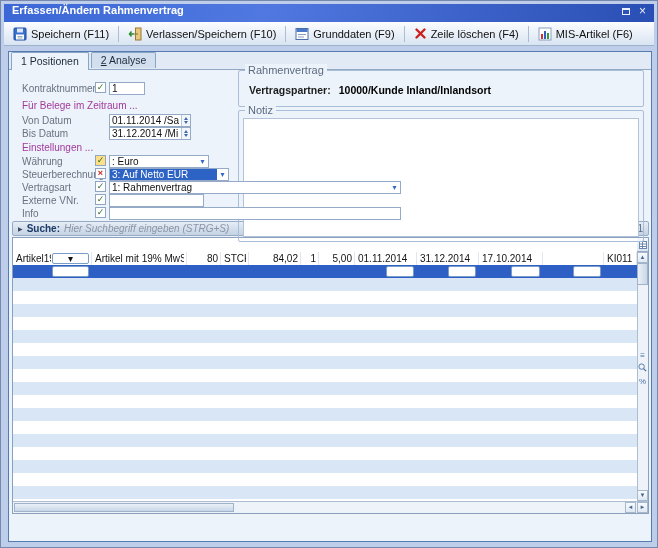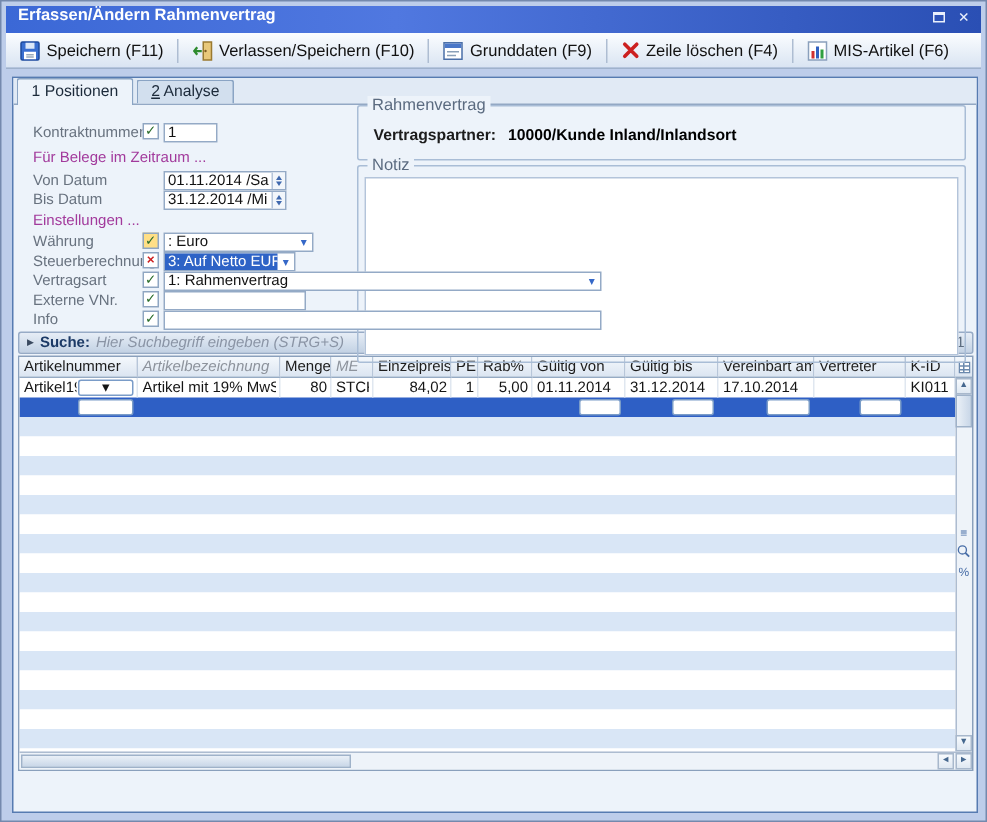--- a/index.html
+++ b/index.html
@@ -23,21 +23,21 @@
   .tbtn{display:flex;align-items:center;gap:4px;padding:2px 5px;font-size:11px;color:#111;
     background:transparent;border:1px solid transparent;white-space:nowrap;font-family:inherit}
   .tsep{width:1px;height:16px;background:#aebdd2;margin:0 3px}
 
   
   .panel{position:absolute;left:7px;top:50px;width:644px;height:491px;
     border:1px solid #567bb1;background:#edf3fa}
 
   
   .tabstrip{position:absolute;left:0;top:0;width:100%;height:18px;background:#e1eaf5;
-    border-bottom:1px solid #93a8c4;display:flex;align-items:center;padding-left:2px}
+    border-bottom:1px solid #93a8c4;display:flex;align-items:flex-start;padding-left:2px}
   .tab{height:16px;line-height:15px;padding:0 9px;font-size:10.5px;color:#1c2a3a;background:#d2dfee;
     border:1px solid #8aa4c4;border-bottom:none;border-radius:2px 2px 0 0;margin-right:2px}
   .tab.active{background:#edf3fa;height:18px;line-height:17px;position:relative;z-index:2}
   .tab span{display:block}
   .tab.ulf span::first-letter{text-decoration:underline}
 
   
   .frow{position:absolute;left:0;width:100%;height:13px;z-index:2}
   .flabel{position:absolute;left:13px;top:1px;font-size:10px;color:#68727f;white-space:nowrap}
   .fsection{position:absolute;left:13px;font-size:10px;color:#a23a9c;z-index:2;white-space:nowrap}
@@ -239,21 +239,21 @@
       <span class="chk warn">✓</span>
       <span class="combo" style="left:100px;width:100px">
         <span class="cval">: Euro</span>
         <span class="carr">▾</span>
       </span>
     </div>
 
     <div class="frow" style="top:116px">
       <span class="flabel">Steuerberechnung</span>
       <span class="chk red">×</span>
-      <span class="combo" style="left:100px;width:88px" actable="true">
+      <span class="combo" style="left:100px;width:120px" actable="true">
         <span class="cval hl">3: Auf Netto EUR</span>
         <span class="carr">▾</span>
       </span>
     </div>
 
     <div class="frow" style="top:129px">
       <span class="flabel">Vertragsart</span>
       <span class="chk">✓</span>
       <span class="combo" style="left:100px;width:292px">
         <span class="cval">1: Rahmenvertrag</span>
@@ -274,34 +274,20 @@
     </div>
 
     <div class="searchbar">
       <span class="sarrow">▶</span>
       <span class="slabel">Suche:</span>
       <span class="sph">Hier Suchbegriff eingeben (STRG+S)</span>
       <span class="scount">Anzahl Datensätze: 1</span>
     </div>
 
     <div class="gridframe">
-      <div class="ghead">
-          <div class="hcell" style="width: 79px;">Artikelnummer</div>
-          <div class="hcell dim" style="width: 95px;">Artikelbezeichnung</div>
-          <div class="hcell" style="width: 34px;">Menge</div>
-          <div class="hcell dim" style="width: 28px;">ME</div>
-          <div class="hcell" style="width: 52px;">Einzelpreis</div>
-          <div class="hcell" style="width: 18px;">PE</div>
-          <div class="hcell" style="width: 36px;">Rab%</div>
-          <div class="hcell" style="width: 62px;">Gültig von</div>
-          <div class="hcell" style="width: 62px;">Gültig bis</div>
-          <div class="hcell" style="width: 64px;">Vereinbart am</div>
-          <div class="hcell" style="width: 61px;">Vertreter</div>
-          <div class="hcell" style="width: 33px;">K-ID</div>
-        </div>
       <div class="corner">
         <svg width="8" height="8" viewBox="0 0 8 8">
             <rect x="0.5" y="0.5" width="7" height="7" fill="#fff" stroke="#6b89ad"></rect>
             <line x1="0.5" y1="3" x2="7.5" y2="3" stroke="#6b89ad"></line>
             <line x1="0.5" y1="5.5" x2="7.5" y2="5.5" stroke="#6b89ad"></line>
             <line x1="3.5" y1="0.5" x2="3.5" y2="7.5" stroke="#6b89ad"></line>
           </svg>
       </div>
       <div class="gbody">
           <div class="grow data">

